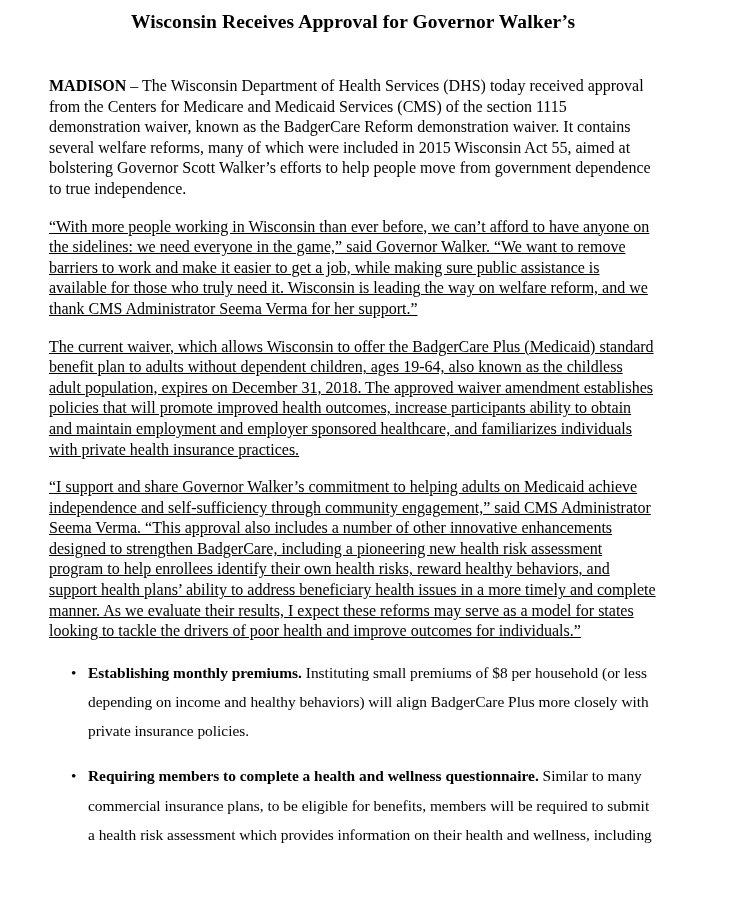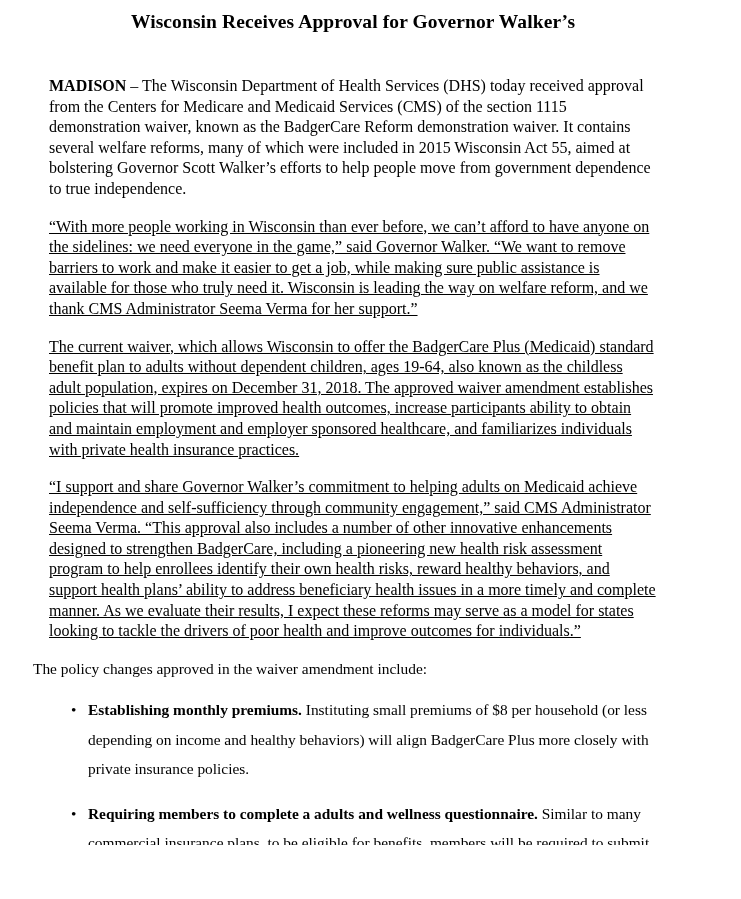--- a/index.html
+++ b/index.html
@@ -91,23 +91,22 @@
     <div class="spacer-after-title"></div>
 
     <p class="para"><span class="lead">MADISON</span><span> – </span><span>The Wisconsin Department of Health Services (DHS) today received approval from the Centers for Medicare and Medicaid Services (CMS) of the section 1115 demonstration waiver, known as the BadgerCare Reform demonstration waiver. It contains several welfare reforms, many of which were included in 2015 Wisconsin Act 55, aimed at bolstering Governor Scott Walker’s efforts to help people move from government dependence to true independence.</span></p>
 
     <p class="para"><span>“With more people working in Wisconsin than ever before, we can’t afford to have anyone on the sidelines: we need everyone in the game,” said Governor Walker. “We want to remove barriers to work and make it easier to get a job, while making sure public assistance is available for those who truly need it. Wisconsin is leading the way on welfare reform, and we thank CMS Administrator Seema Verma for her support.”</span></p>
 
     <p class="para"><span>The current waiver, which allows Wisconsin to offer the BadgerCare Plus (Medicaid) standard benefit plan to adults without dependent children, ages 19-64, also known as the childless adult population, expires </span><span class="underlined">on December 31, 2018</span><span>.  The approved waiver amendment establishes policies that will promote improved health outcomes, increase participants ability to obtain and maintain employment and employer sponsored healthcare, and familiarizes individuals with private health insurance practices.</span></p>
 
     <p class="para"><span>“I support and share Governor Walker’s commitment to helping adults on Medicaid achieve independence and self-sufficiency through community engagement,” said CMS Administrator Seema Verma. “This approval also includes a number of other innovative enhancements designed to strengthen BadgerCare, including a pioneering new health risk assessment program to help enrollees identify their own health risks, reward healthy behaviors, and support health plans’ ability to address beneficiary health issues in a more timely and complete manner. As we evaluate their results, I expect these reforms may serve as a model for states looking to tackle the drivers of poor health and improve outcomes for individuals.”</span></p>
 
-    <p class="intro-line">The policy changes approved in the waiver amendment include:</p>
 
     <ul class="policy-list">
       <li><span class="bold-lead">Establishing monthly premiums.</span><span> Instituting small premiums of $8 per household (or less depending on income and healthy behaviors) will align BadgerCare Plus more closely with private insurance policies.</span></li>
-      <li><span class="bold-lead">Requiring members to complete a adults and wellness questionnaire.</span><span> Similar to many commercial insurance plans, to be eligible for benefits, members will be required to submit a health risk assessment which provides information on their health and wellness, including any ever use.</span></li>
+      <li><span class="bold-lead">Requiring members to complete a health and wellness questionnaire.</span><span> Similar to many commercial insurance plans, to be eligible for benefits, members will be required to submit a health risk assessment which provides information on their health and wellness, including any ever use.</span></li>
       <li><span class="bold-lead">Improving access to treatment for substance use disorder.</span><span> The new policy allows for full coverage of residential treatment for substance use disorder. Expanding treatment for those battling substance abuse is an important part of Wisconsin’s efforts to combat a statewide drug abuse epidemic.  This improved access is available not only to childless adults, but all Medicaid and BadgerCare Plus members.</span></li>
 
     </ul>
 
   </div>
 </div>
 
 </body></html>

